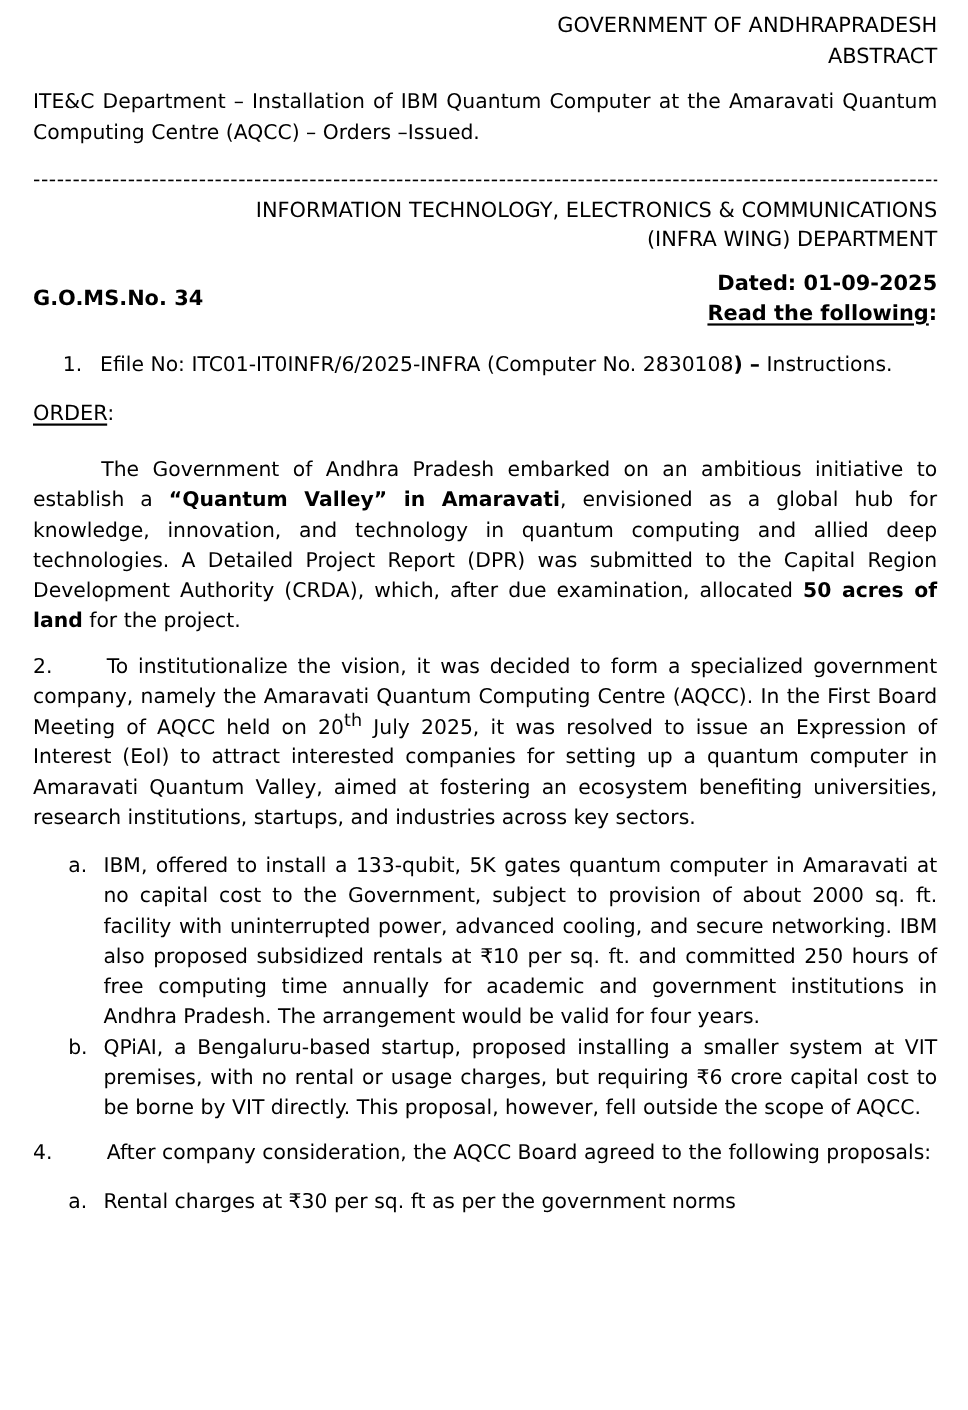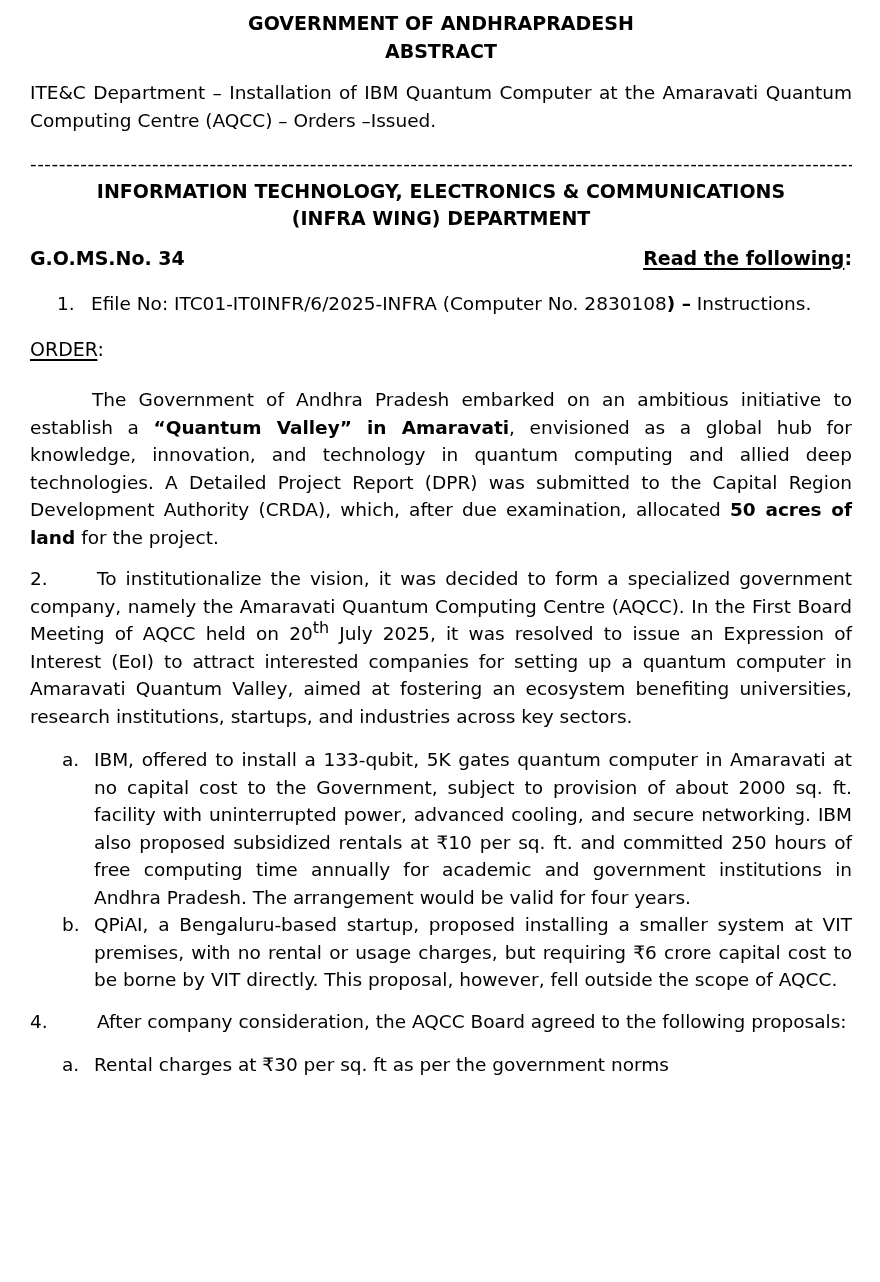--- a/index.html
+++ b/index.html
@@ -11,21 +11,21 @@
     font-family: "DejaVu Sans", sans-serif;
   }
   .page {
     box-sizing: border-box;
     width: 880px;
     height: 1282px;
     padding: 10px 28px 10px 30px;
     font-size: 18.5px;
     line-height: 27.5px;
   }
-  h1, h2, h3 { margin: 0; font-size: 19px; line-height: 27.5px; font-weight: bold; text-align: center; }
+  h1, h2, h3 { margin: 0; font-size: 19px; line-height: 27.5px; font-weight: normal; text-align: right; }
   .abstract-subject {
     margin: 14px 0 16px 0;
     text-align: justify;
   }
   .divider {
     white-space: nowrap;
     overflow: hidden;
     height: 27.5px;
     letter-spacing: 0.5px;
   }
@@ -85,20 +85,21 @@
   <div class="divider">-----------------------------------------------------------------------------------------------------------------------</div>
 
   <h3 class="dept-heading">
     <span>INFORMATION TECHNOLOGY, ELECTRONICS &amp; COMMUNICATIONS</span><br>
     <span>(INFRA WING) DEPARTMENT</span>
   </h3>
 
   <div class="meta-row">
     <div>G.O.MS.No. 34</div>
     <div class="meta-right">
+      <div>Dated: 01-09-2025</div>
       <div><span class="underlined">Read the following</span><span>:</span></div>
     </div>
   </div>
 
   <div class="ref-item">
     <span class="ref-marker">1.</span><span><span>Efile No: ITC01-IT0INFR/6/2025-INFRA (Computer No. 2830108</span><b>) –</b><span> Instructions.</span></span>
   </div>
 
   <div class="order-label">
     <span class="underlined">ORDER</span><span>:</span>

